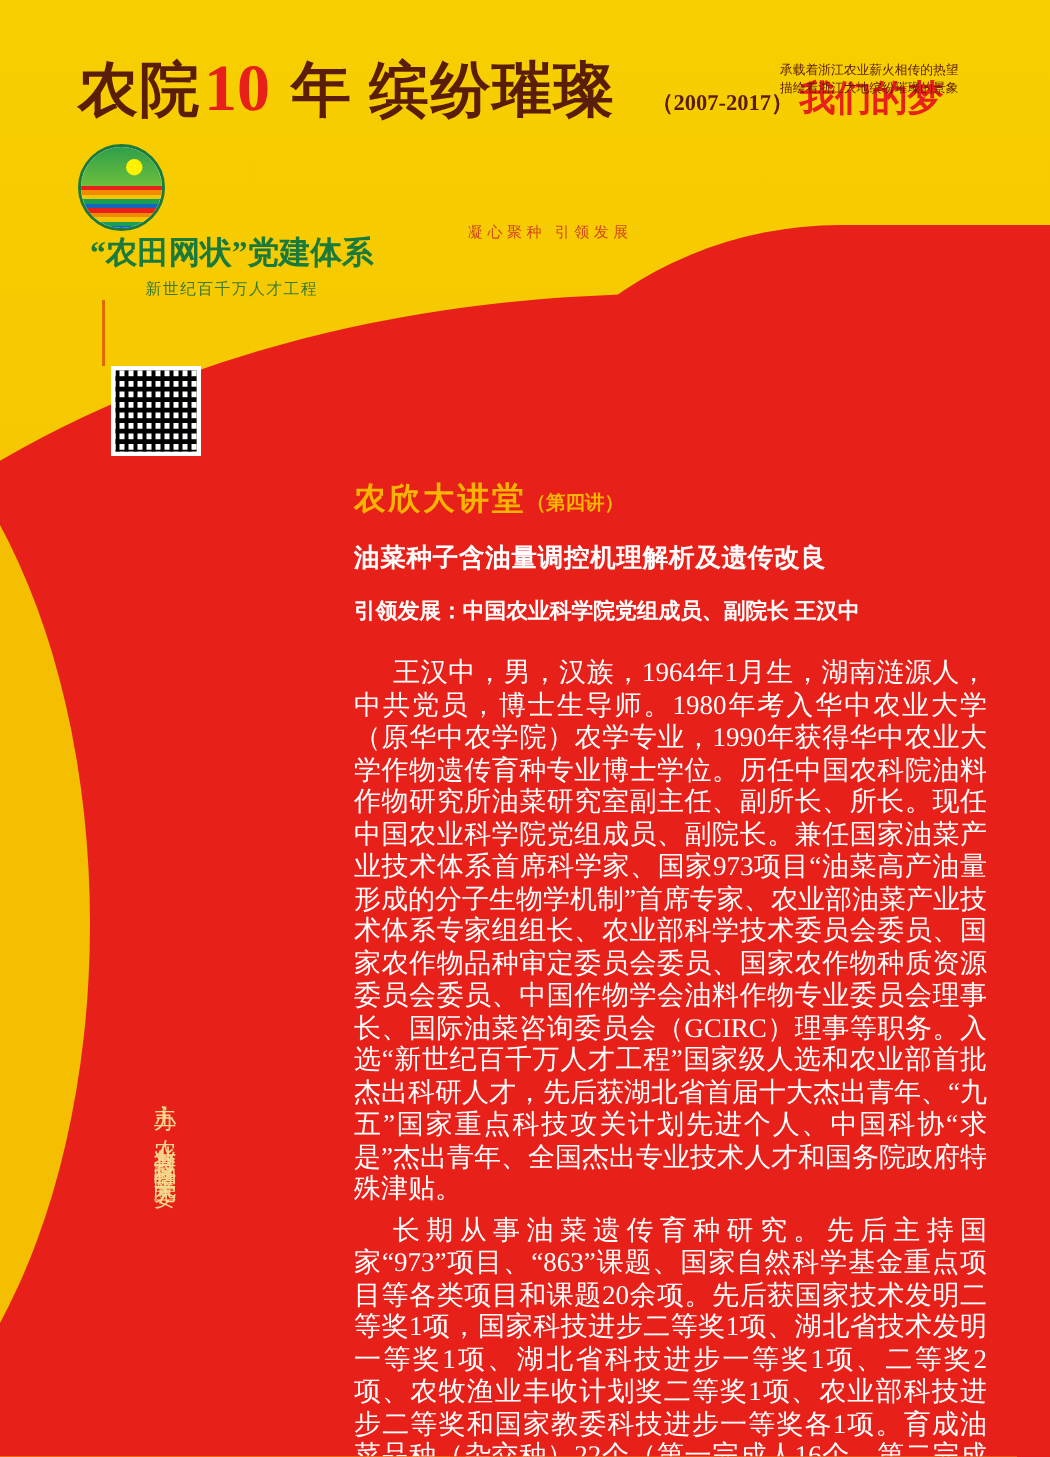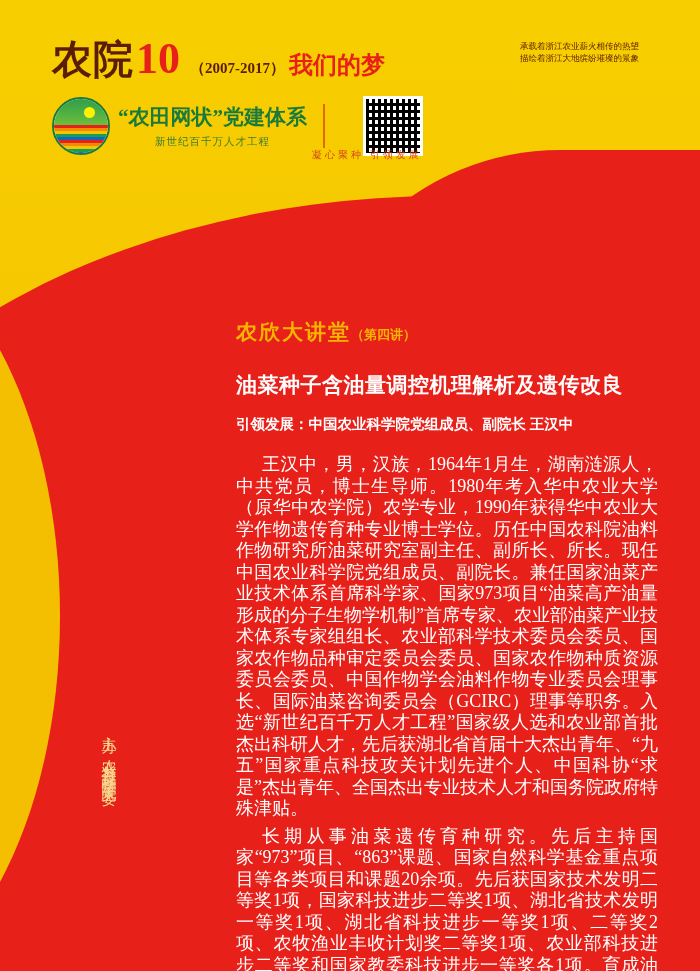--- a/index.html
+++ b/index.html
@@ -86,21 +86,21 @@
     font-weight: bold;
     color: #5a1d08;
     margin-left: 12px;
     letter-spacing: 1px;
   }
   .hl-years {
     font-family: "Liberation Serif", serif;
     font-size: 15px;
     font-weight: bold;
     color: #5a1d08;
-    margin-left: 8px;
+    margin-left: 24px;
   }
   .hl-dream {
     font-family: "Liberation Serif", serif;
     font-size: 24px;
     font-weight: bold;
     color: #e8201a;
     margin-left: 4px;
     text-align: center;
   }
   .hl-sub {
@@ -111,21 +111,22 @@
     color: #5a1d08;
     line-height: 12px;
   }
 
   
   .logos {
     position: absolute;
     left: 52px;
     top: 96px;
     display: flex;
-    align-items: center;
+    align-items: flex-start;
+    flex-direction: column;
   }
   .logo-circle {
     width: 54px;
     height: 54px;
     border-radius: 50%;
     background: #ffffff;
     border: 2px solid #1a7a3c;
     position: relative;
     overflow: hidden;
     flex: none;
@@ -271,24 +272,24 @@
     font-weight: bold;
     color: #f7b500;
     letter-spacing: 2px;
   }
   .series-title .ep {
     font-size: 13px;
     letter-spacing: 0;
   }
   .talk-title {
     font-family: "Liberation Serif", serif;
-    font-size: 21px;
+    font-size: 17px;
     font-weight: bold;
     color: #ffffff;
-    margin-top: 25px;
+    margin-top: 14px;
     letter-spacing: 0.5px;
   }
   .meta {
     margin-top: 14px;
     color: #ffffff;
     font-size: 14.5px;
     line-height: 23px;
     font-weight: bold;
     font-family: "Liberation Serif", serif;
   }
@@ -311,20 +312,21 @@
 <div class="poster">
 
   <div class="red-mass"></div>
   <div class="red-mass-2"></div>
   <div class="yellow-notch"></div>
 
   <div class="header">
     <div class="headline">
       <span class="hl-1">农院</span>
       <span class="hl-num">10</span>
+      <span class="hl-2">年 缤纷璀璨</span>
       <span class="hl-years">（2007-2017）</span>
       <span class="hl-dream">我们的梦</span>
     </div>
     <div class="hl-sub">
       <div>承载着浙江农业薪火相传的热望</div>
       <div>描绘着浙江大地缤纷璀璨的景象</div>
     </div>
 
     <div class="logos">
       <div class="logo-circle">

